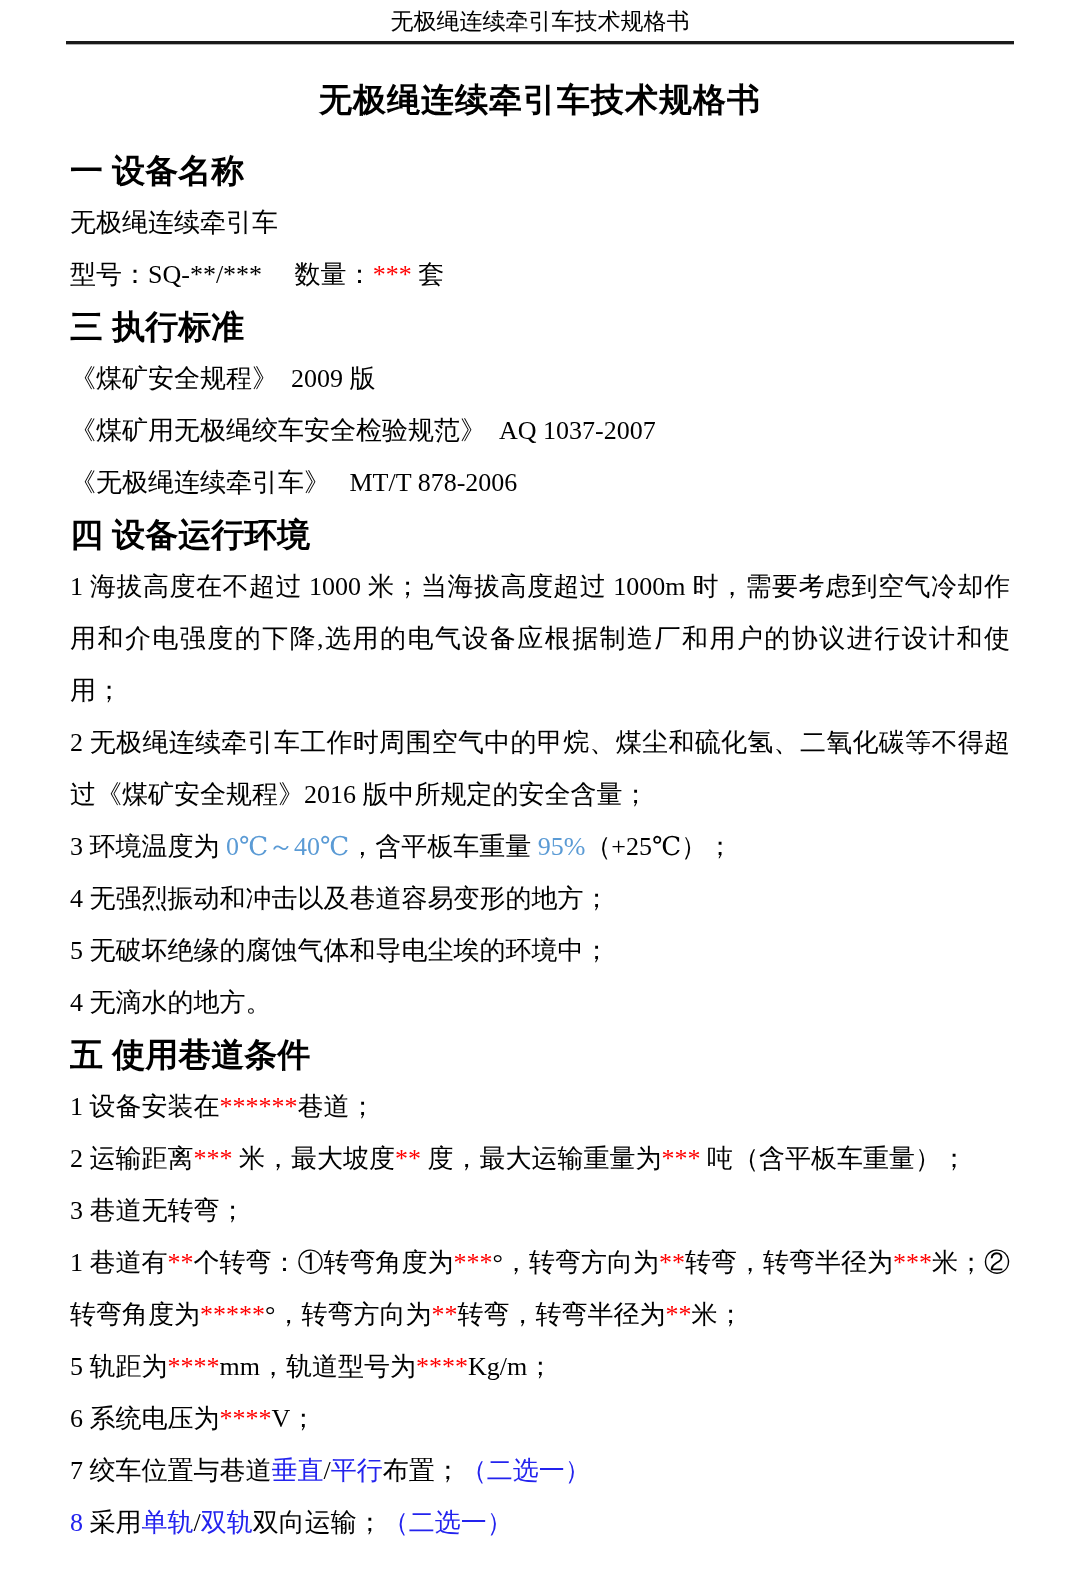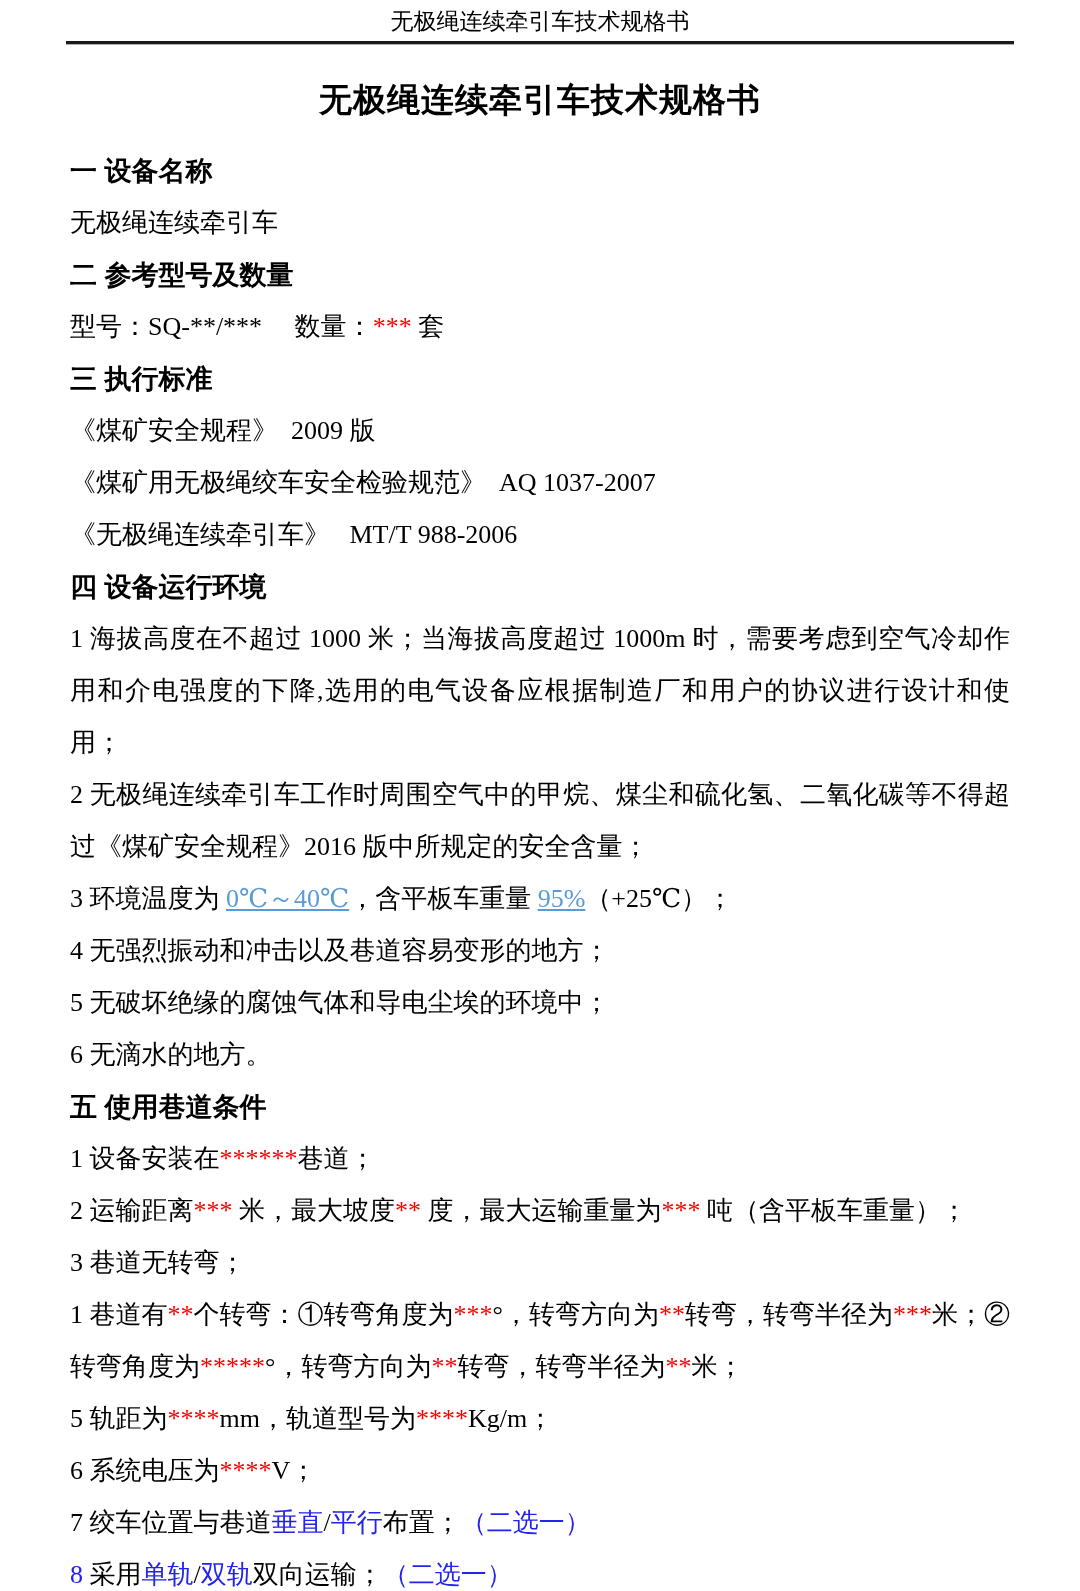--- a/index.html
+++ b/index.html
@@ -34,67 +34,66 @@
     margin:22px 0 12px 0;
     text-align:center;
     font-size:33px;
     line-height:66px;
     font-weight:bold;
     font-family:"Liberation Sans","DejaVu Sans",sans-serif;
     letter-spacing:1px;
   }
   h2.sec{
     margin:0;
-    font-size:27px;
+    font-size:33px;
     line-height:52px;
     font-weight:bold;
     font-family:"Liberation Sans","DejaVu Sans",sans-serif;
     white-space:pre-wrap;
   }
   p.line{
     margin:0;
     font-size:26px;
     line-height:52px;
     text-align:justify;
     white-space:pre-wrap;
   }
   .t-red{color:var(--red);}
   .t-blue{color:var(--blue);}
-  .t-lblue{color:var(--light-blue);text-decoration:underline;}
+  .t-lblue{color:var(--light-blue);}
 </style>
 </head>
 <body>
 
 <div class="page">
 
   <div class="hdr">无极绳连续牵引车技术规格书</div>
   <div class="hdr-rule"></div>
 
   <div class="content">
 
     <h1 class="title">无极绳连续牵引车技术规格书</h1>
 
     <h2 class="sec">一 设备名称</h2>
     <p class="line">无极绳连续牵引车</p>
 
-    <h2 class="sec">二 参考型号及数量</h2>
     <p class="line"><span>型号：SQ-**/***     数量：</span><span class="t-red">***</span><span> 套</span></p>
 
     <h2 class="sec">三 执行标准</h2>
     <p class="line">《煤矿安全规程》  2009 版</p>
     <p class="line">《煤矿用无极绳绞车安全检验规范》  AQ 1037-2007</p>
-    <p class="line">《无极绳连续牵引车》   MT/T 988-2006</p>
+    <p class="line">《无极绳连续牵引车》   MT/T 878-2006</p>
 
     <h2 class="sec">四 设备运行环境</h2>
     <p class="line">1 海拔高度在不超过 1000 米；当海拔高度超过 1000m 时，需要考虑到空气冷却作用和介电强度的下降,选用的电气设备应根据制造厂和用户的协议进行设计和使用；</p>
     <p class="line">2 无极绳连续牵引车工作时周围空气中的甲烷、煤尘和硫化氢、二氧化碳等不得超过《煤矿安全规程》2016 版中所规定的安全含量；</p>
     <p class="line"><span>3 环境温度为 </span><span class="t-lblue">0℃～40℃</span><span>，含平板车重量 </span><span class="t-lblue">95%</span><span>（+25℃）；</span></p>
     <p class="line">4 无强烈振动和冲击以及巷道容易变形的地方；</p>
     <p class="line">5 无破坏绝缘的腐蚀气体和导电尘埃的环境中；</p>
-    <p class="line">6 无滴水的地方。</p>
+    <p class="line">4 无滴水的地方。</p>
 
     <h2 class="sec">五 使用巷道条件</h2>
     <p class="line"><span>1 设备安装在</span><span class="t-red">******</span><span>巷道；</span></p>
     <p class="line"><span>2 运输距离</span><span class="t-red">***</span><span> 米，最大坡度</span><span class="t-red">**</span><span> 度，最大运输重量为</span><span class="t-red">***</span><span> 吨（含平板车重量）；</span></p>
     <p class="line">3 巷道无转弯；</p>
     <p class="line"><span>1 巷道有</span><span class="t-red">**</span><span>个转弯：①转弯角度为</span><span class="t-red">***</span><span>°，转弯方向为</span><span class="t-red">**</span><span>转弯，转弯半径为</span><span class="t-red">***</span><span>米；②转弯角度为</span><span class="t-red">*****</span><span>°，转弯方向为</span><span class="t-red">**</span><span>转弯，转弯半径为</span><span class="t-red">**</span><span>米；</span></p>
     <p class="line"><span>5 轨距为</span><span class="t-red">****</span><span>mm，轨道型号为</span><span class="t-red">****</span><span>Kg/m；</span></p>
     <p class="line"><span>6 系统电压为</span><span class="t-red">****</span><span>V；</span></p>
     <p class="line"><span>7 绞车位置与巷道</span><span class="t-blue">垂直</span><span>/</span><span class="t-blue">平行</span><span>布置；</span><span class="t-blue">（二选一）</span></p>
     <p class="line"><span class="t-blue">8</span><span> 采用</span><span class="t-blue">单轨</span><span>/</span><span class="t-blue">双轨</span><span>双向运输；</span><span class="t-blue">（二选一）</span></p>

